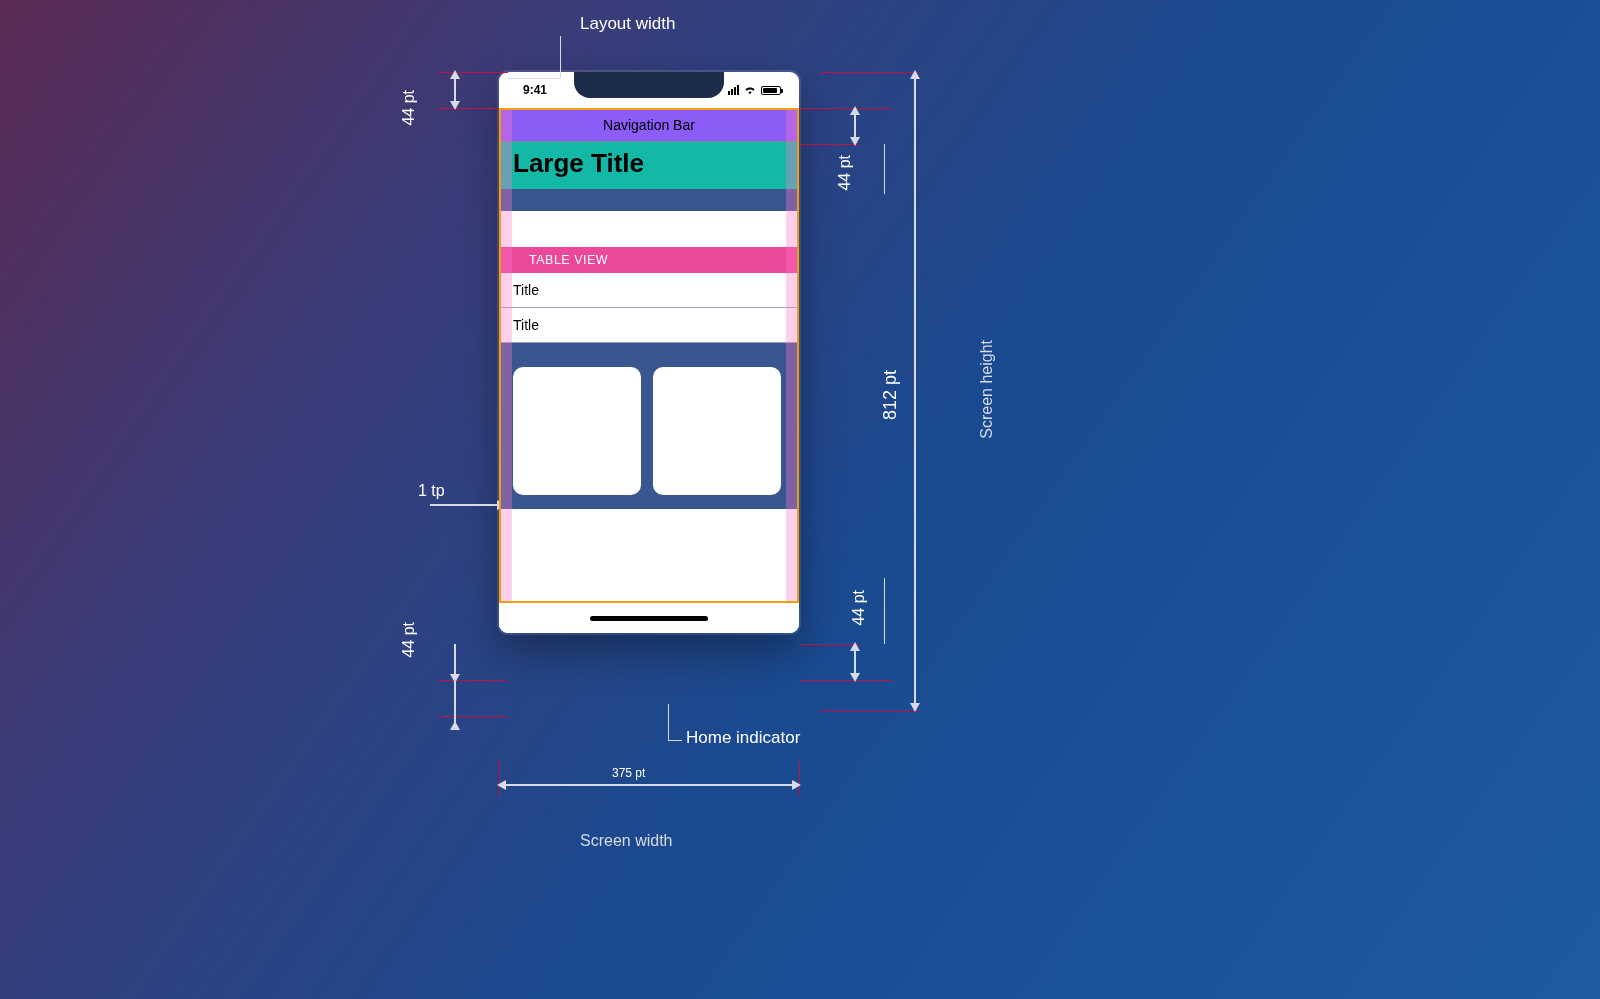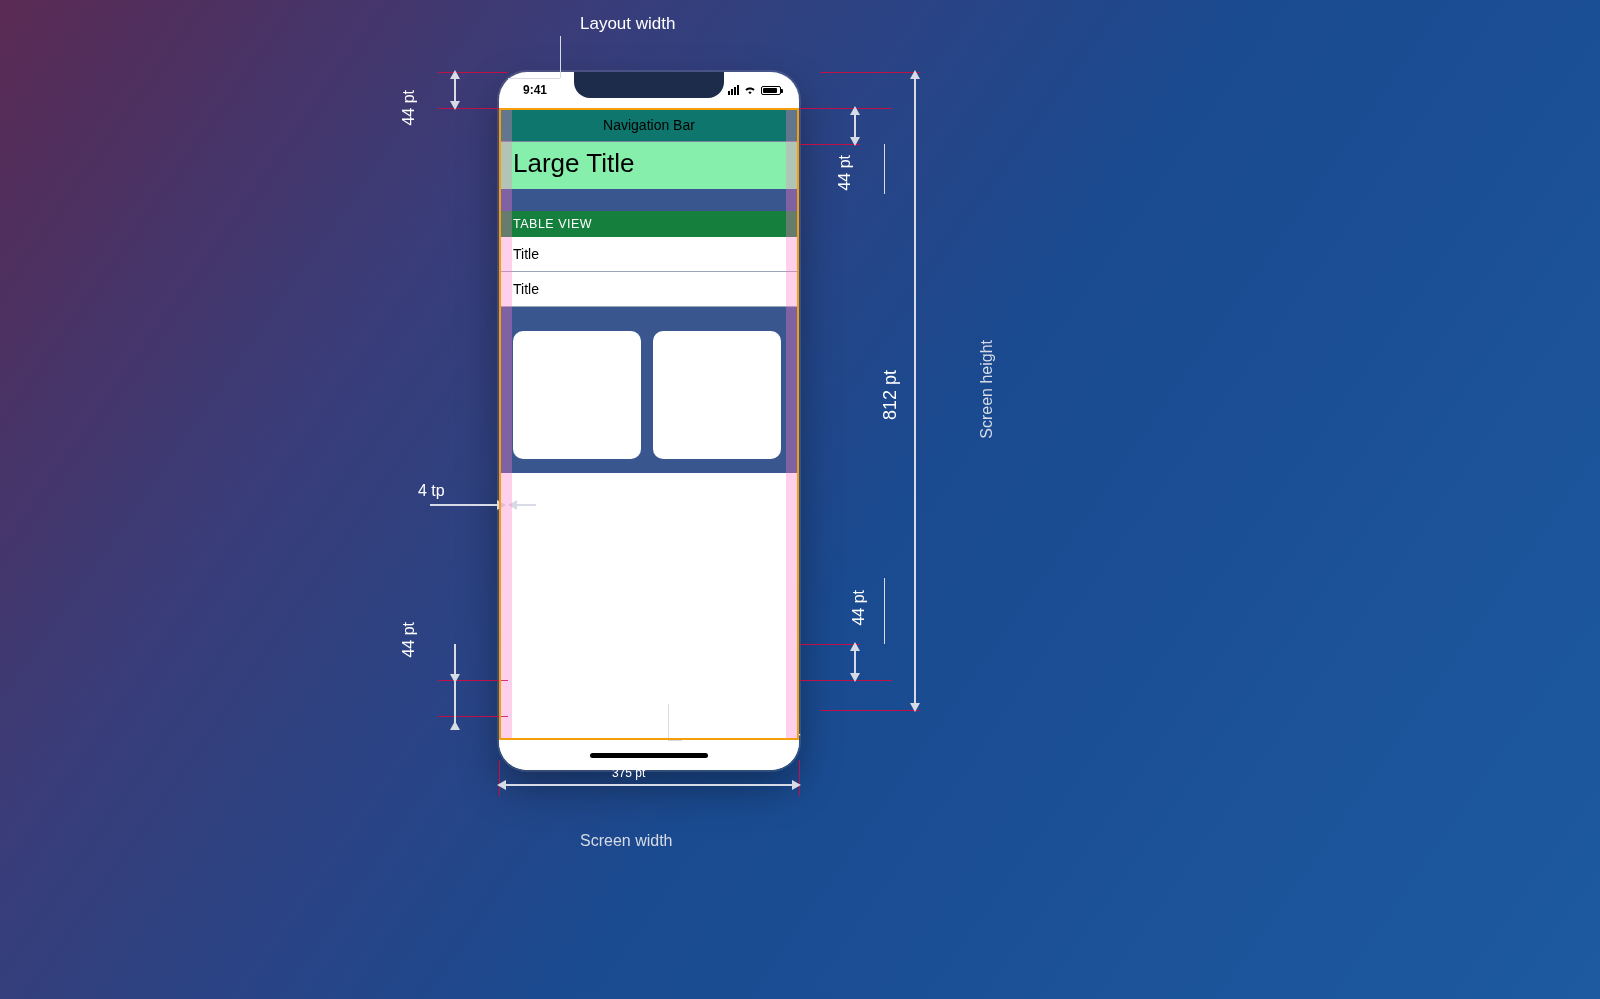--- a/index.html
+++ b/index.html
@@ -8,22 +8,22 @@
     background: linear-gradient(125deg, #5a2a53 0%, #3a3c78 25%, #1a4a90 55%, #1d5aa0 100%);
     position: relative;
     color: #fff;
   }
   .stage { position: absolute; inset: 0; }
 
   
   .phone {
     position: absolute;
     left: 499px; top: 72px;
-    width: 300px; height: 698px;
-    border-radius: 28px;
+    width: 300px; height: 561px;
+    border-radius: 9px;
     background: #fff;
     box-shadow: 0 0 0 2px rgba(255,255,255,.12), 0 18px 40px rgba(0,0,0,.35);
     overflow: hidden;
   }
   
   .margin-left, .margin-right {
     position: absolute; top: 36px; bottom: 30px; width: 13px;
     background: rgba(255, 120, 200, .35);
     z-index: 2;
   }
@@ -64,32 +64,33 @@
   }
 
   
   .screen {
     position:absolute; left:0; right:0; top:36px; bottom:30px;
     display:flex; flex-direction:column;
     z-index:1;
   }
 
   .nav-bar {
-    height:34px; background:#0f766e; border-bottom:1px solid #7a879c;
+    height:34px; background:#8b5cf6; border-bottom:1px solid #7a879c;
     display:flex; align-items:center; justify-content:center;
     color:#000; font-size:14px;
   }
   .large-title {
-    background:#86efac; padding:6px 14px 10px; color:#000;
-    font-size:26px; font-weight:400;
+    background:#14b8a6; padding:6px 14px 10px; color:#000;
+    font-size:26px; font-weight:700;
   }
   .section-gap { height:22px; background:#3a568f; }
   .section-header {
-    background:#15803d; color:#fff; font-size:12.5px; letter-spacing:.5px;
-    padding:6px 14px 6px;
+    background:#ec4899; color:#fff; font-size:12.5px; letter-spacing:.5px;
+    padding:6px 30px 6px;
+    margin-top:36px;
   }
   .row {
     background:#fff; color:#000; font-size:14px;
     padding:9px 14px; border-bottom:1px solid #9aa5b8;
   }
   .row:last-of-type { border-bottom:none; }
   .coll { background:#3a568f; padding:10px 14px 14px; display:flex; gap:12px; }
   .tile {
     width:128px; height:128px; background:#fff; border-radius:10px;
   }
@@ -229,21 +230,21 @@
 
   <div class="tick h" style="left:438px; top:680px; width:70px"></div>
   <div class="tick h" style="left:438px; top:716px; width:70px"></div>
   <div class="arr" style="left:450px; top:644px; width:10px; height:80px">
     <div class="shaft" style="left:4px; top:0; width:2px; height:80px"></div>
     <div class="head down" style="left:0; top:30px"></div>
     <div class="head up" style="left:0; bottom:-6px"></div>
   </div>
   <div class="ann rot" style="left:400px; top:622px">44 pt</div>
 
-  <div class="ann" style="left:418px; top:482px">4 tp</div>
+  <div class="ann" style="left:418px; top:482px">1 tp</div>
   <div class="arr" style="left:430px; top:500px; width:100px; height:10px">
     <div class="shaft" style="left:0; top:4px; height:2px; width:68px"></div>
     <div class="head right" style="right:24px; top:0"></div>
     <div class="shaft" style="left:86px; top:4px; height:2px; width:20px"></div>
     <div class="head left" style="left:78px; top:0"></div>
   </div>
 
   <div class="tick h" style="left:820px; top:72px;  width:100px"></div>
   <div class="tick h" style="left:820px; top:710px; width:100px"></div>
   <div class="arr" style="left:910px; top:72px; width:10px; height:638px">

